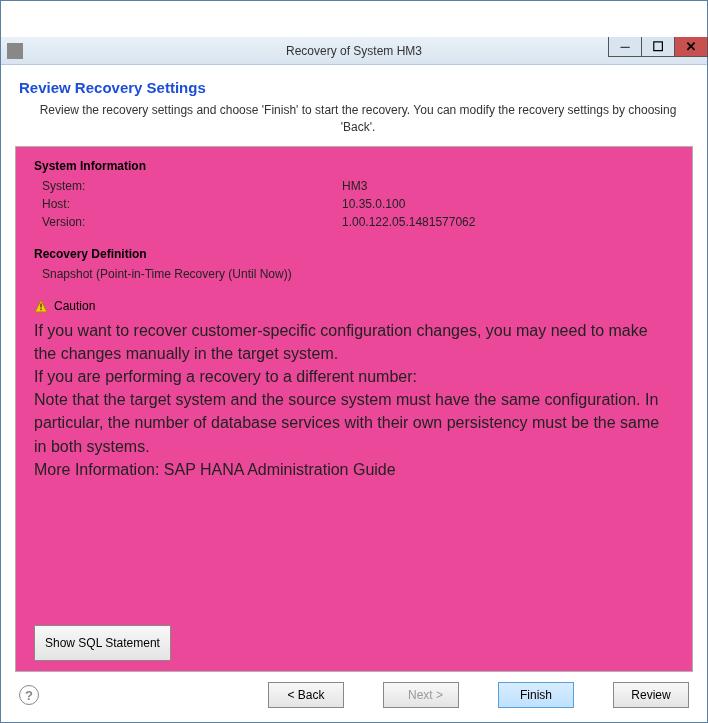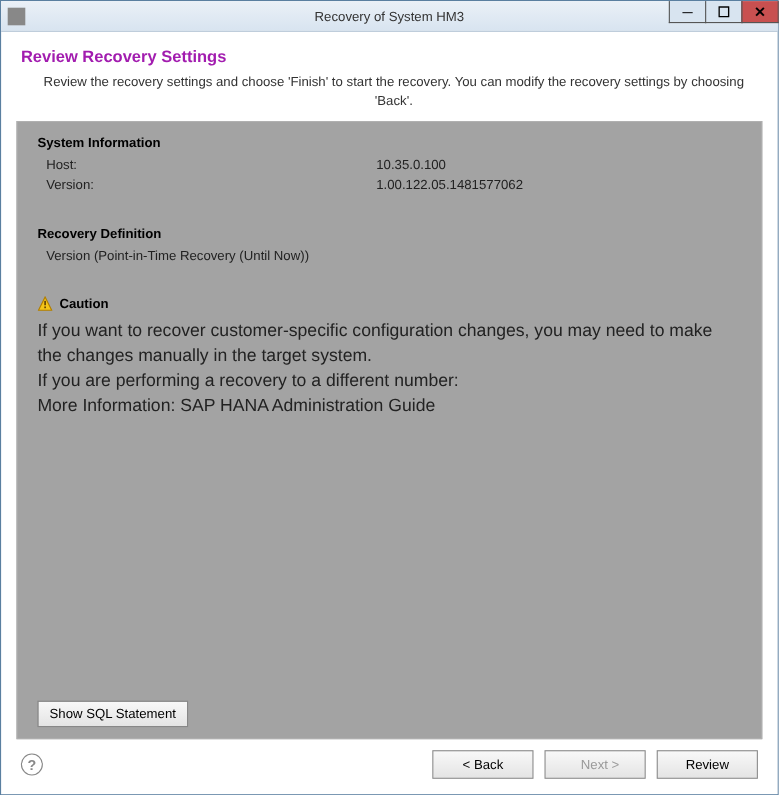--- a/index.html
+++ b/index.html
@@ -19,20 +19,21 @@
       display: flex;
       flex-direction: column;
     }
     .titlebar {
       height: 28px;
       background: linear-gradient(#eaf0f7, #d8e4f0);
       display: flex;
       align-items: center;
       border-bottom: 1px solid #b8c8d8;
       position: relative;
+      margin-top: 36px;
     }
     .titlebar-icon {
       width: 16px;
       height: 16px;
       margin-left: 6px;
       background: #888;
       display: inline-block;
     }
     .titlebar-title {
       position: absolute;
@@ -61,40 +62,39 @@
       font-weight: bold;
       margin-right: -1px;
     }
     .win-btn.close { background: #c85050; color: #000; }
     .header-area {
       padding: 14px 18px 10px 18px;
     }
     .header-title {
       font-size: 15px;
       font-weight: bold;
-      color: #a21caf;
+      color: #1d4ed8;
       margin-bottom: 6px;
     }
     .header-desc {
       font-size: 12px;
       color: #333;
       line-height: 1.4;
       padding-left: 8px;
       text-align: center;
     }
     .content-frame {
       margin: 0 14px;
       border: 1px solid #b0b0b0;
       flex: 1;
       padding: 12px 18px 10px 18px;
       overflow: auto;
       display: flex;
       flex-direction: column;
-      background: #a3a3a3;
-      gap: 12px;
+      background: #ec4899;
     }
     .section { margin-bottom: 16px; }
     .section-title {
       font-weight: bold;
       font-size: 12px;
       margin-bottom: 4px;
     }
     .kv-row {
       display: flex;
       padding-left: 8px;
@@ -105,35 +105,34 @@
       color: #222;
     }
     .kv-value {
       flex: 1;
       color: #222;
     }
     .caution-row {
       display: flex;
       gap: 6px;
       margin-bottom: 6px;
-      font-weight: bold;
     }
     .caution-icon svg { display: block; }
     .body-text {
       font-size: 16px;
       color: #222;
       line-height: 1.45;
       padding-left: 0;
     }
     .spacer { flex: 1; }
     .sql-btn-row { margin-top: 4px; }
     .btn {
       font-family: inherit;
       font-size: 12px;
-      height: 24px;
+      height: 36px;
       border: 1px solid #888;
       background: linear-gradient(#f8f8f8, #e4e4e4);
       padding: 0 10px;
       cursor: pointer;
     }
     .btn:disabled {
       color: #9a9a9a;
       cursor: default;
       padding-left: 19px;
     }
@@ -152,22 +151,23 @@
       color: #888;
       font-weight: bold;
       font-size: 13px;
     }
     .footer-btns {
       margin-left: auto;
       display: flex;
       gap: 10px;
     }
     .footer-btns .btn {
-      width: 92px;
+      width: 76px;
       height: 26px;
+      margin-left: 29px;
     }
     .btn.primary {
       background: linear-gradient(#d8ecff, #bfe0ff);
       border: 1px solid #5a9fd6;
     }
   </style>
 </head>
 <body>
 
 <div class="window">
@@ -185,63 +185,69 @@
   <div class="header-area">
     <div class="header-title">Review Recovery Settings</div>
     <div class="header-desc">Review the recovery settings and choose 'Finish' to start the recovery. You can modify the recovery settings by choosing 'Back'.</div>
   </div>
 
   <div class="content-frame">
 
     <div class="section">
       <div class="section-title">System Information</div>
       <div class="kv-row">
+        <div class="kv-label">System:</div>
+        <div class="kv-value">HM3</div>
+      </div>
+      <div class="kv-row">
         <div class="kv-label">Host:</div>
         <div class="kv-value">10.35.0.100</div>
       </div>
       <div class="kv-row">
         <div class="kv-label">Version:</div>
         <div class="kv-value">1.00.122.05.1481577062</div>
       </div>
     </div>
 
     <div class="section">
       <div class="section-title">Recovery Definition</div>
       <div class="kv-row">
-        <div class="kv-value">Version (Point-in-Time Recovery (Until Now))</div>
+        <div class="kv-value">Snapshot (Point-in-Time Recovery (Until Now))</div>
       </div>
     </div>
 
     <div class="section">
       <div class="caution-row">
         <span class="caution-icon">
           <svg width="14" height="14" viewBox="0 0 14 14">
             <polygon points="7,1 13,13 1,13" fill="#f5c518" stroke="#b07d00" stroke-width="1"></polygon>
             <rect x="6.3" y="4.5" width="1.4" height="4" fill="#5a3a00"></rect>
             <rect x="6.3" y="9.6" width="1.4" height="1.6" fill="#5a3a00"></rect>
           </svg>
         </span>
         <span>Caution</span>
       </div>
       <div class="body-text">
         <div>If you want to recover customer-specific configuration changes, you may need to make the changes manually in the target system.</div>
         <div>If you are performing a recovery to a different number:</div>
+        <div>Note that the target system and the source system must have the same configuration. In particular, the number of database services with their own persistency must be the same in both systems.</div>
         <div>More Information: SAP HANA Administration Guide</div>
       </div>
     </div>
 
     <div class="spacer"></div>
 
     <div class="sql-btn-row">
       <button class="btn">Show SQL Statement</button>
     </div>
   </div>
 
   <div class="footer">
     <div class="help-icon">?</div>
     <div class="footer-btns">
       <button class="btn">&lt; Back</button>
       <button class="btn" disabled="">Next &gt;</button>
+      <button class="btn primary">Finish</button>
       <button class="btn">Review</button>
     </div>
   </div>
 
 </div>
 
 </body></html>

